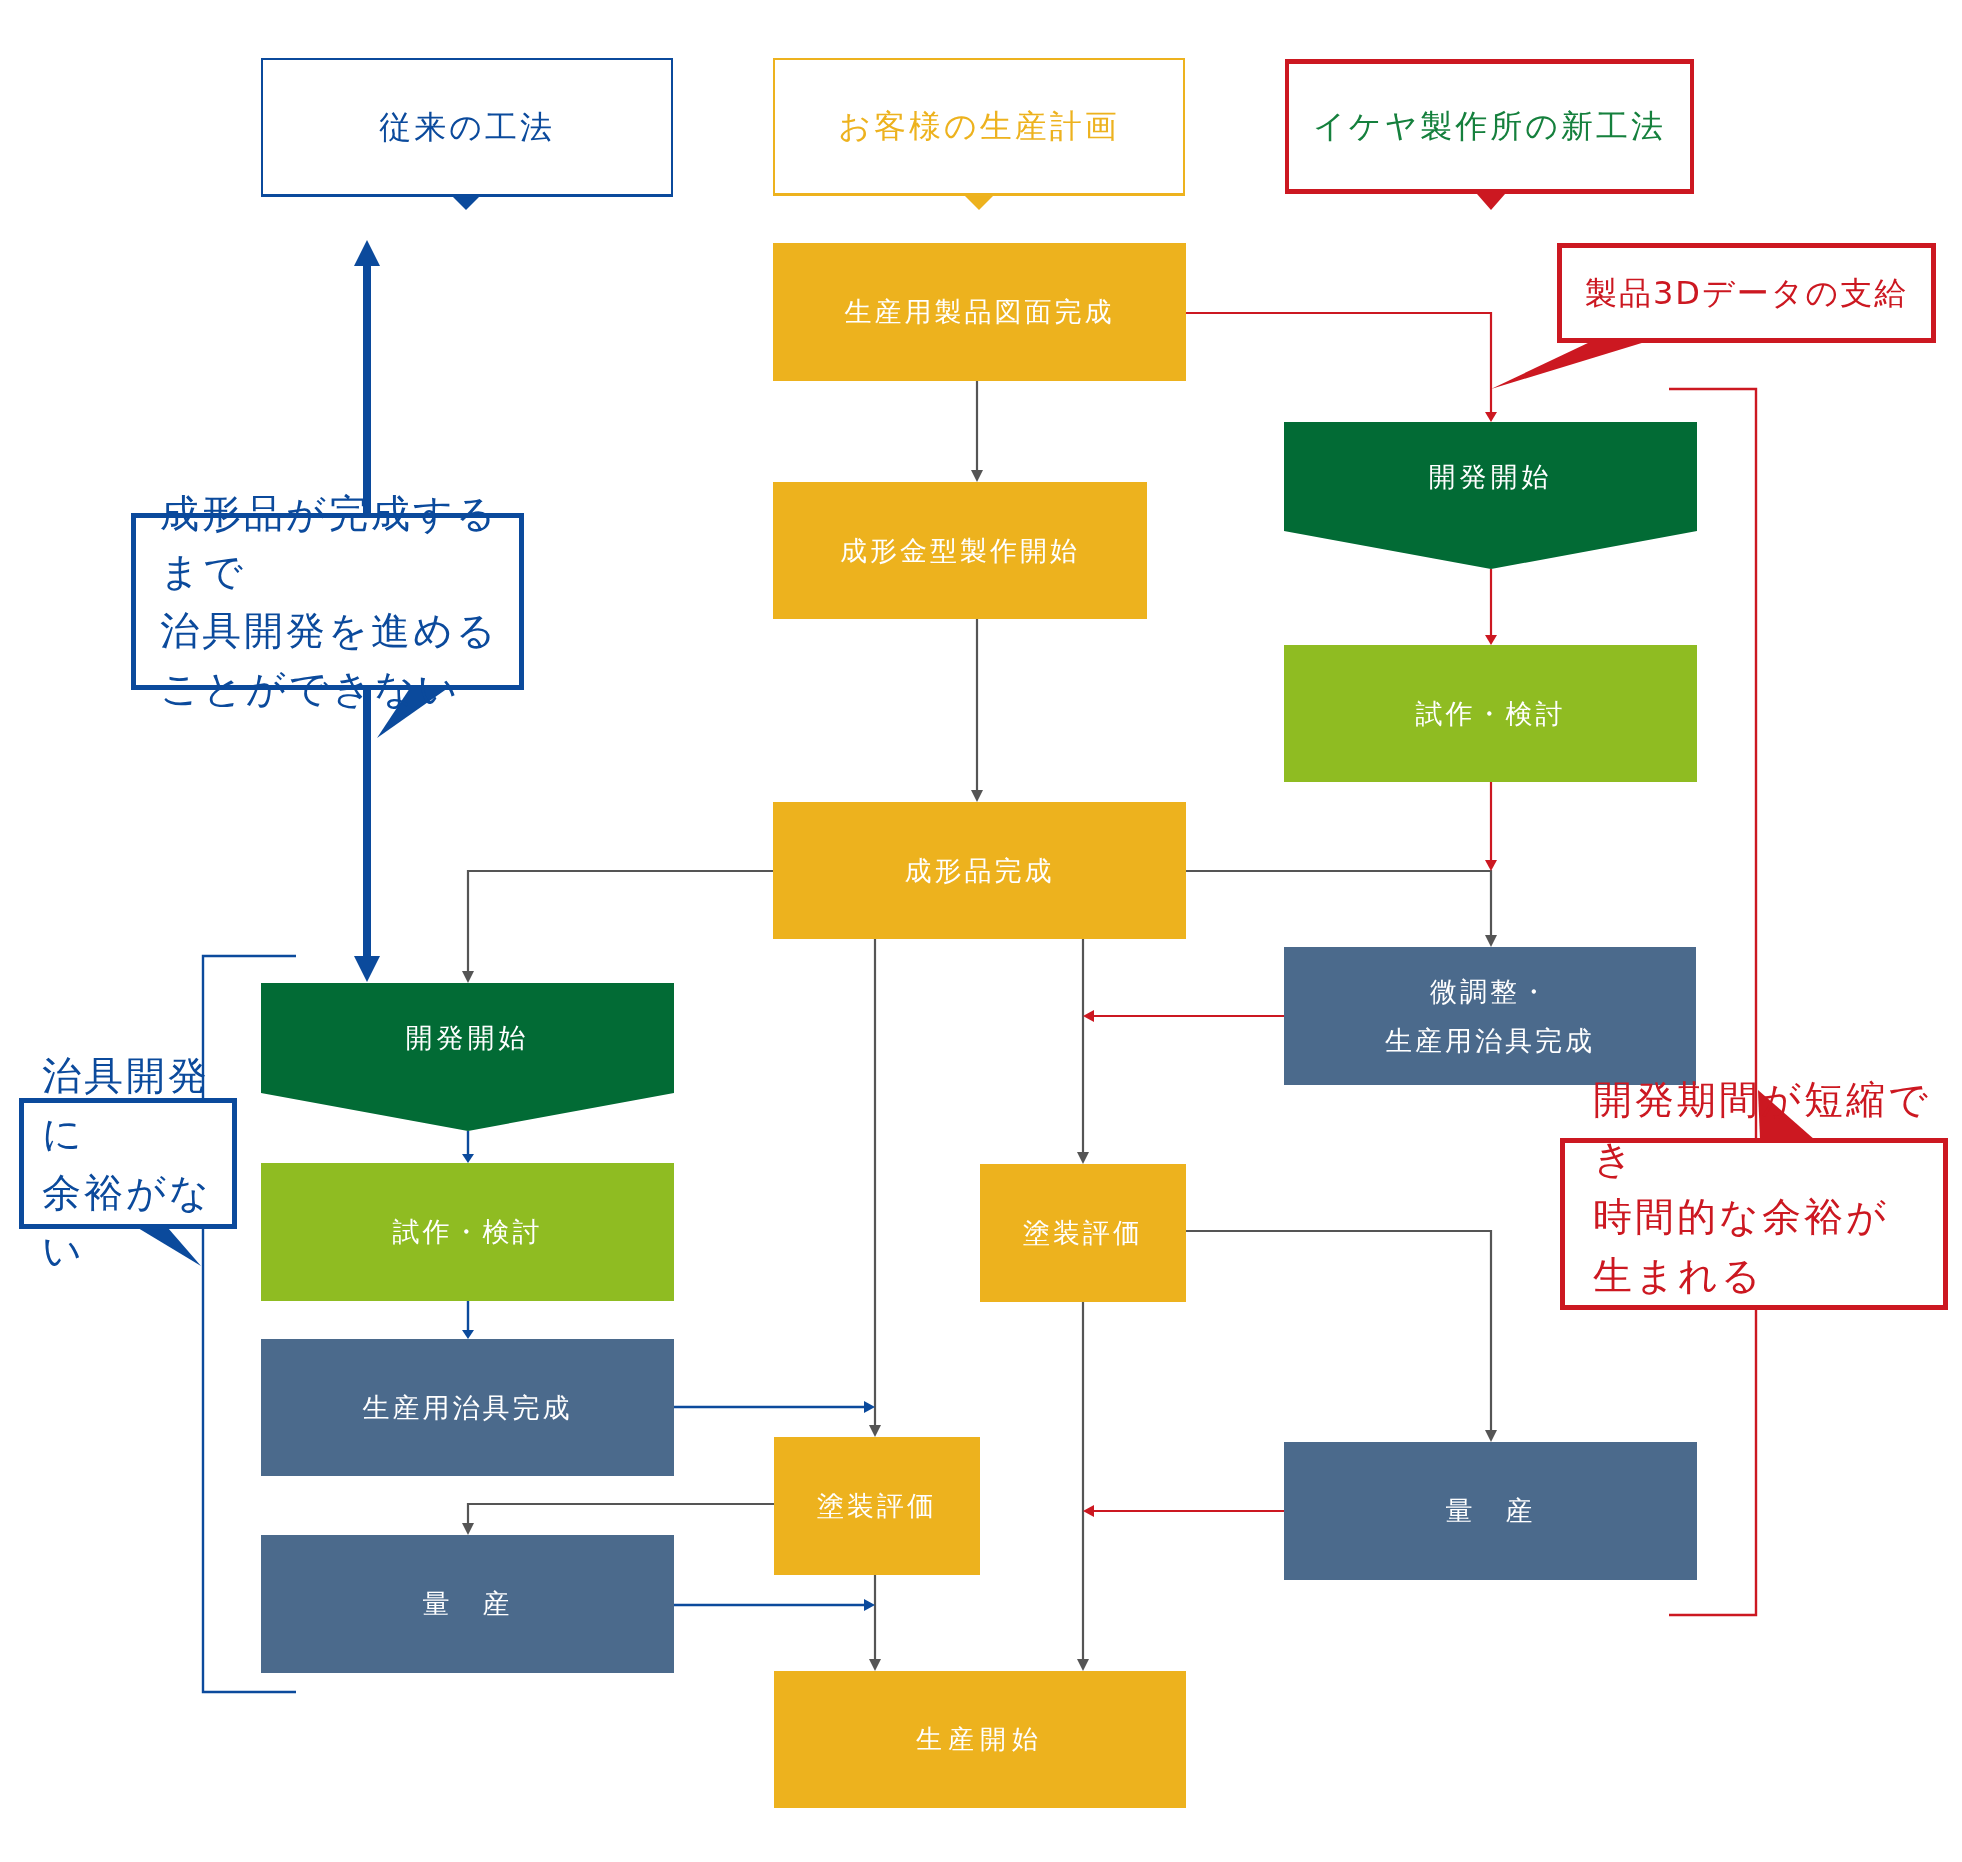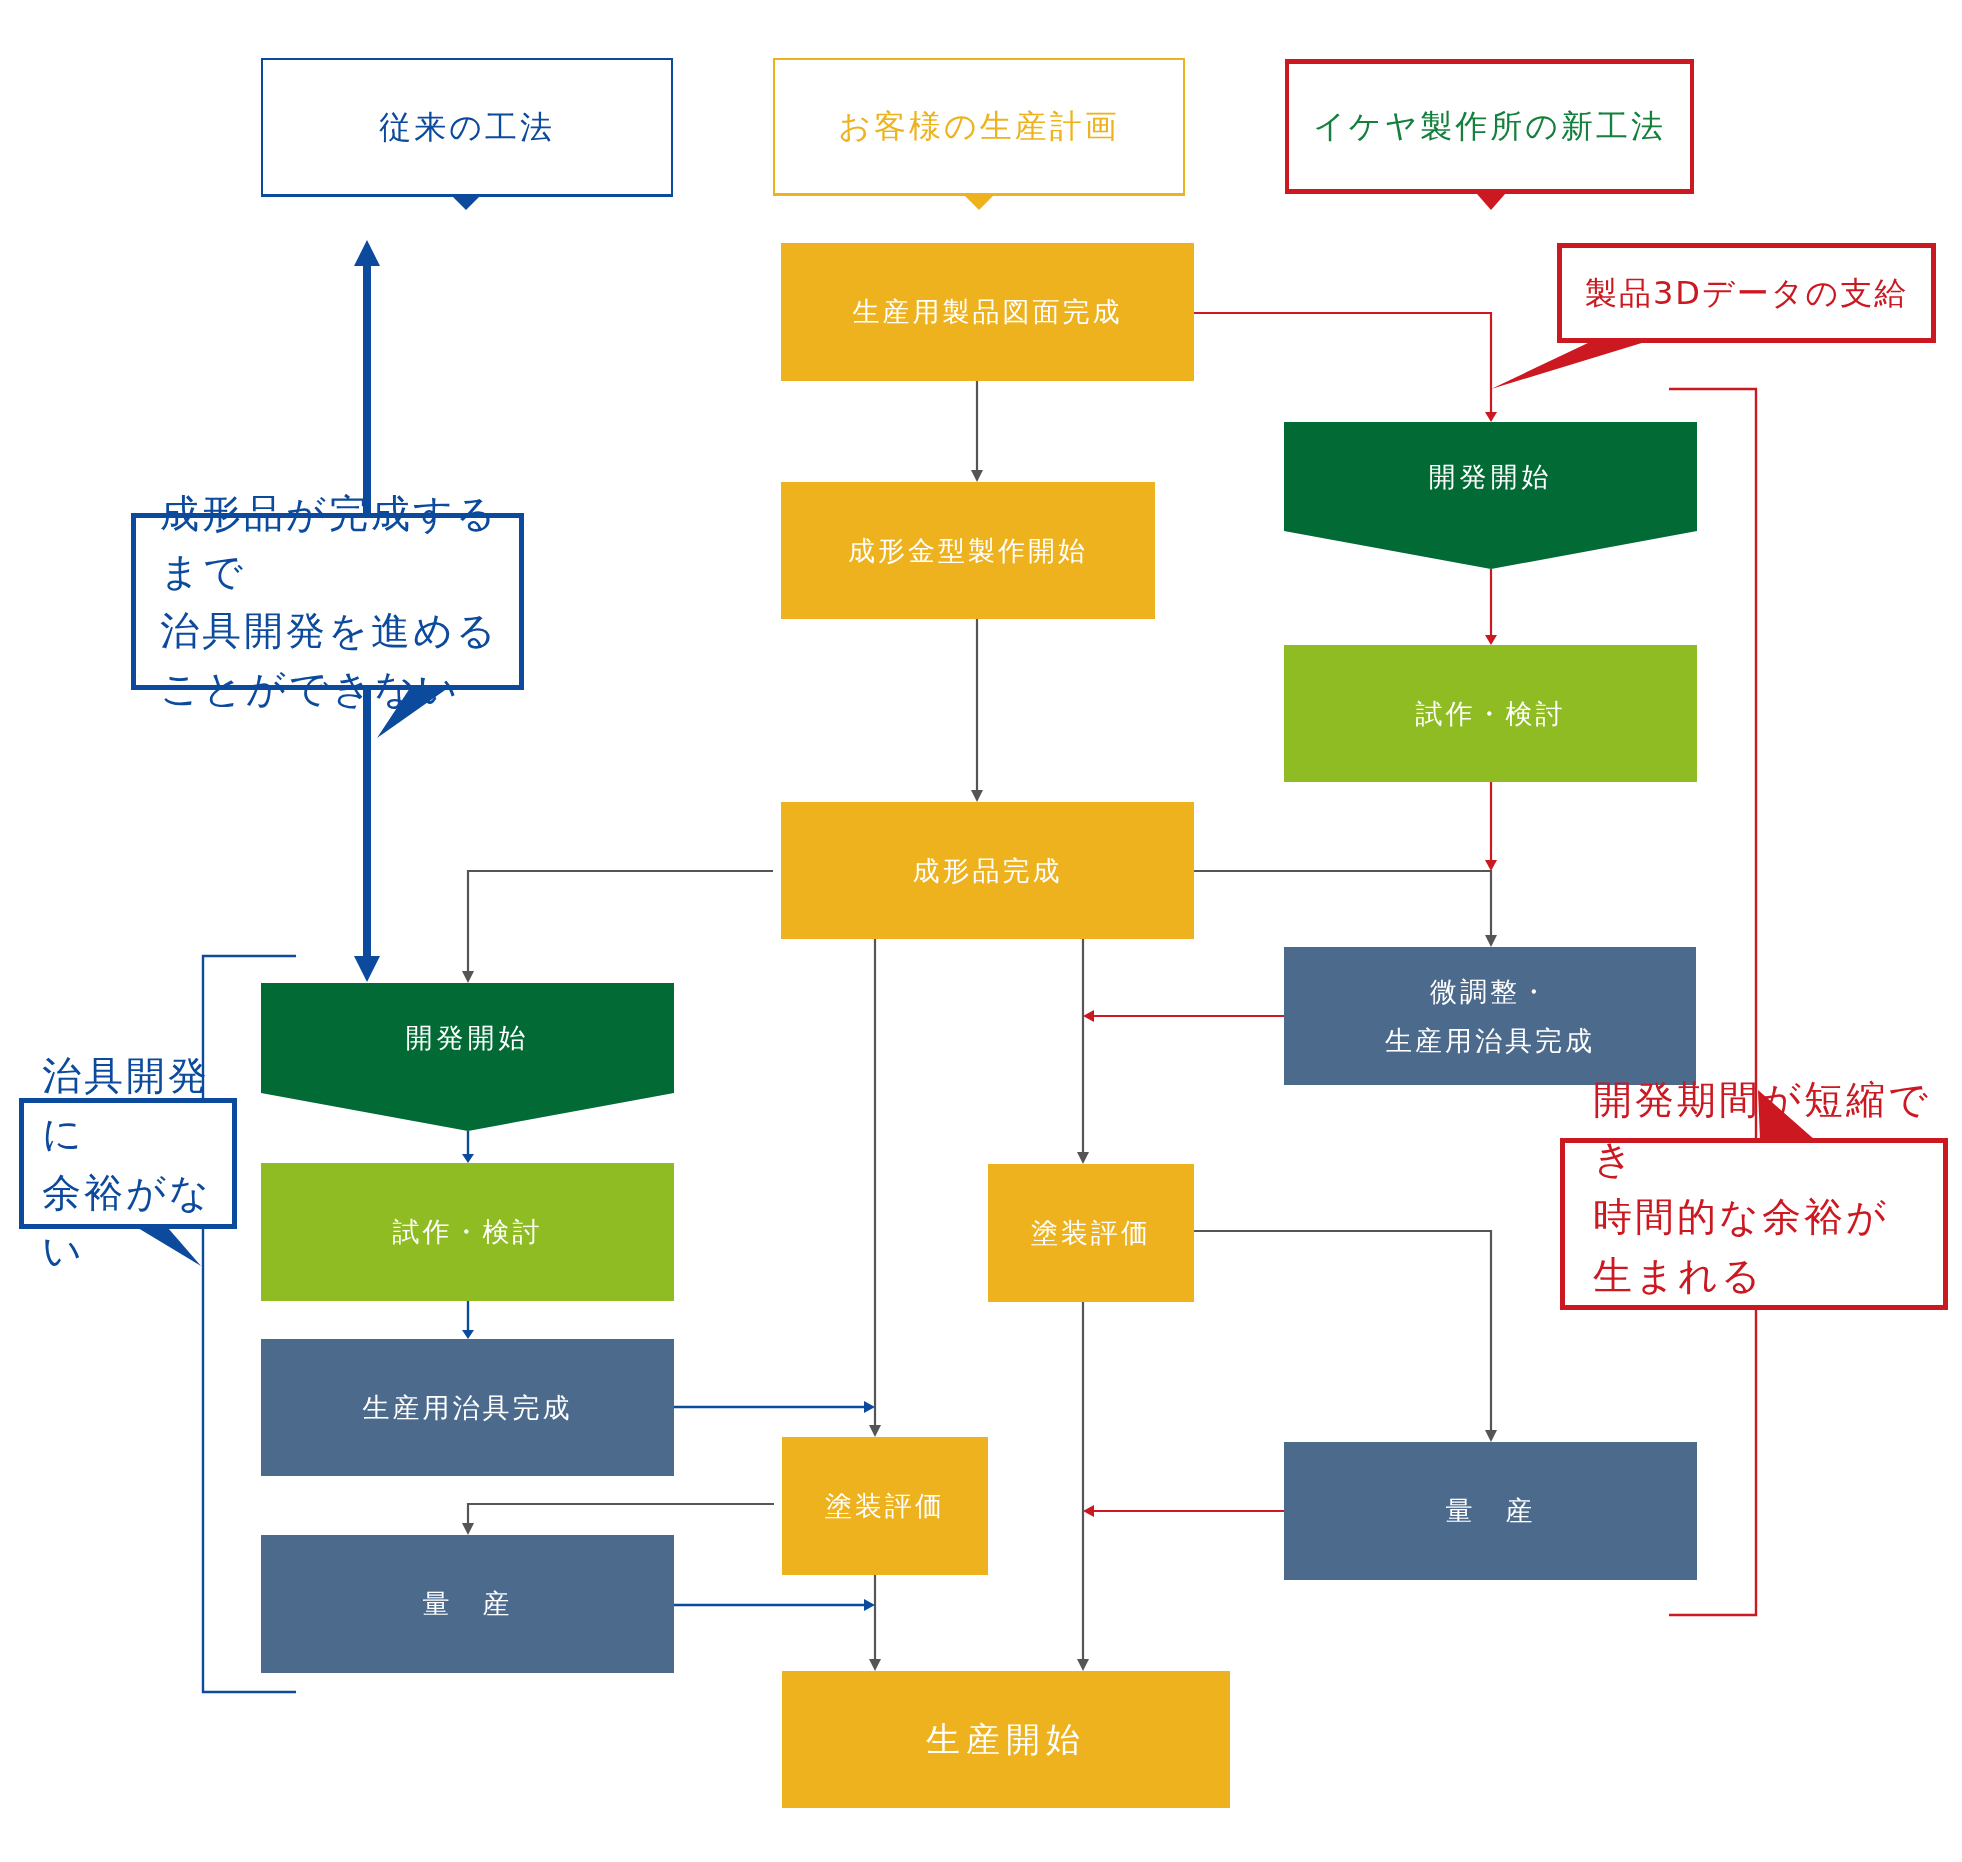--- a/index.html
+++ b/index.html
@@ -4,21 +4,21 @@
 <style>
   html, body { margin:0; padding:0; background:#ffffff; }
   body { width:1962px; height:1862px; position:relative; overflow:hidden;
          font-family:"DejaVu Sans", "Liberation Sans", sans-serif; }
   #diagram { position:absolute; left:0; top:0; }
   .node { position:absolute; box-sizing:border-box; display:flex; align-items:center; justify-content:center;
           color:#ffffff; text-align:center; letter-spacing:3px; font-size:27px; line-height:1.4; }
   .hdr { background:#fff; font-size:32px; letter-spacing:3px; }
   .callout { position:absolute; box-sizing:border-box; background:#fff; font-size:39px; line-height:1.5;
              letter-spacing:3px; padding-left:24px; display:flex; align-items:center; }
-  .amber { background:#edb21e;margin-left:8px; }
+  .amber { background:#edb21e; }
   .ltgreen { background:#8fbc22; }
   .slate { background:#4b6a8c; }
   .label { position:absolute; left:0; right:0; top:0; display:flex; align-items:center; justify-content:center; color:#fff; font-size:27px; letter-spacing:4px; }
 </style>
 </head>
 <body>
 
 <svg id="diagram" width="1962" height="1862" viewBox="0 0 1962 1862">
   <defs>
     <marker id="ah-gray" markerWidth="10" markerHeight="10" refX="5" refY="9" orient="auto" markerUnits="userSpaceOnUse" viewBox="0 0 10 10">
@@ -128,21 +128,21 @@
 </div>
 <div class="node amber" style="left:773px;top:802px;width:413px;height:137px;">
   <span>成形品完成</span>
 </div>
 <div class="node amber" style="left:980px;top:1164px;width:206px;height:138px;">
   <span>塗装評価</span>
 </div>
 <div class="node amber" style="left:774px;top:1437px;width:206px;height:138px;">
   <span>塗装評価</span>
 </div>
-<div class="node amber" style="left:774px;top:1671px;width:448px;height:137px;font-size:34px;letter-spacing:6px;">
+<div class="node amber" style="left:774px;top:1671px;width:412px;height:137px;font-size:26px;letter-spacing:6px;">
   <span>生産開始</span>
 </div>
 
 <div class="label" style="left:261px;width:413px;right:auto;top:983px;height:110px;">
   <span>開発開始</span>
 </div>
 <div class="node ltgreen" style="left:261px;top:1163px;width:413px;height:138px;">
   <span>試作・検討</span>
 </div>
 <div class="node slate" style="left:261px;top:1339px;width:413px;height:137px;">

